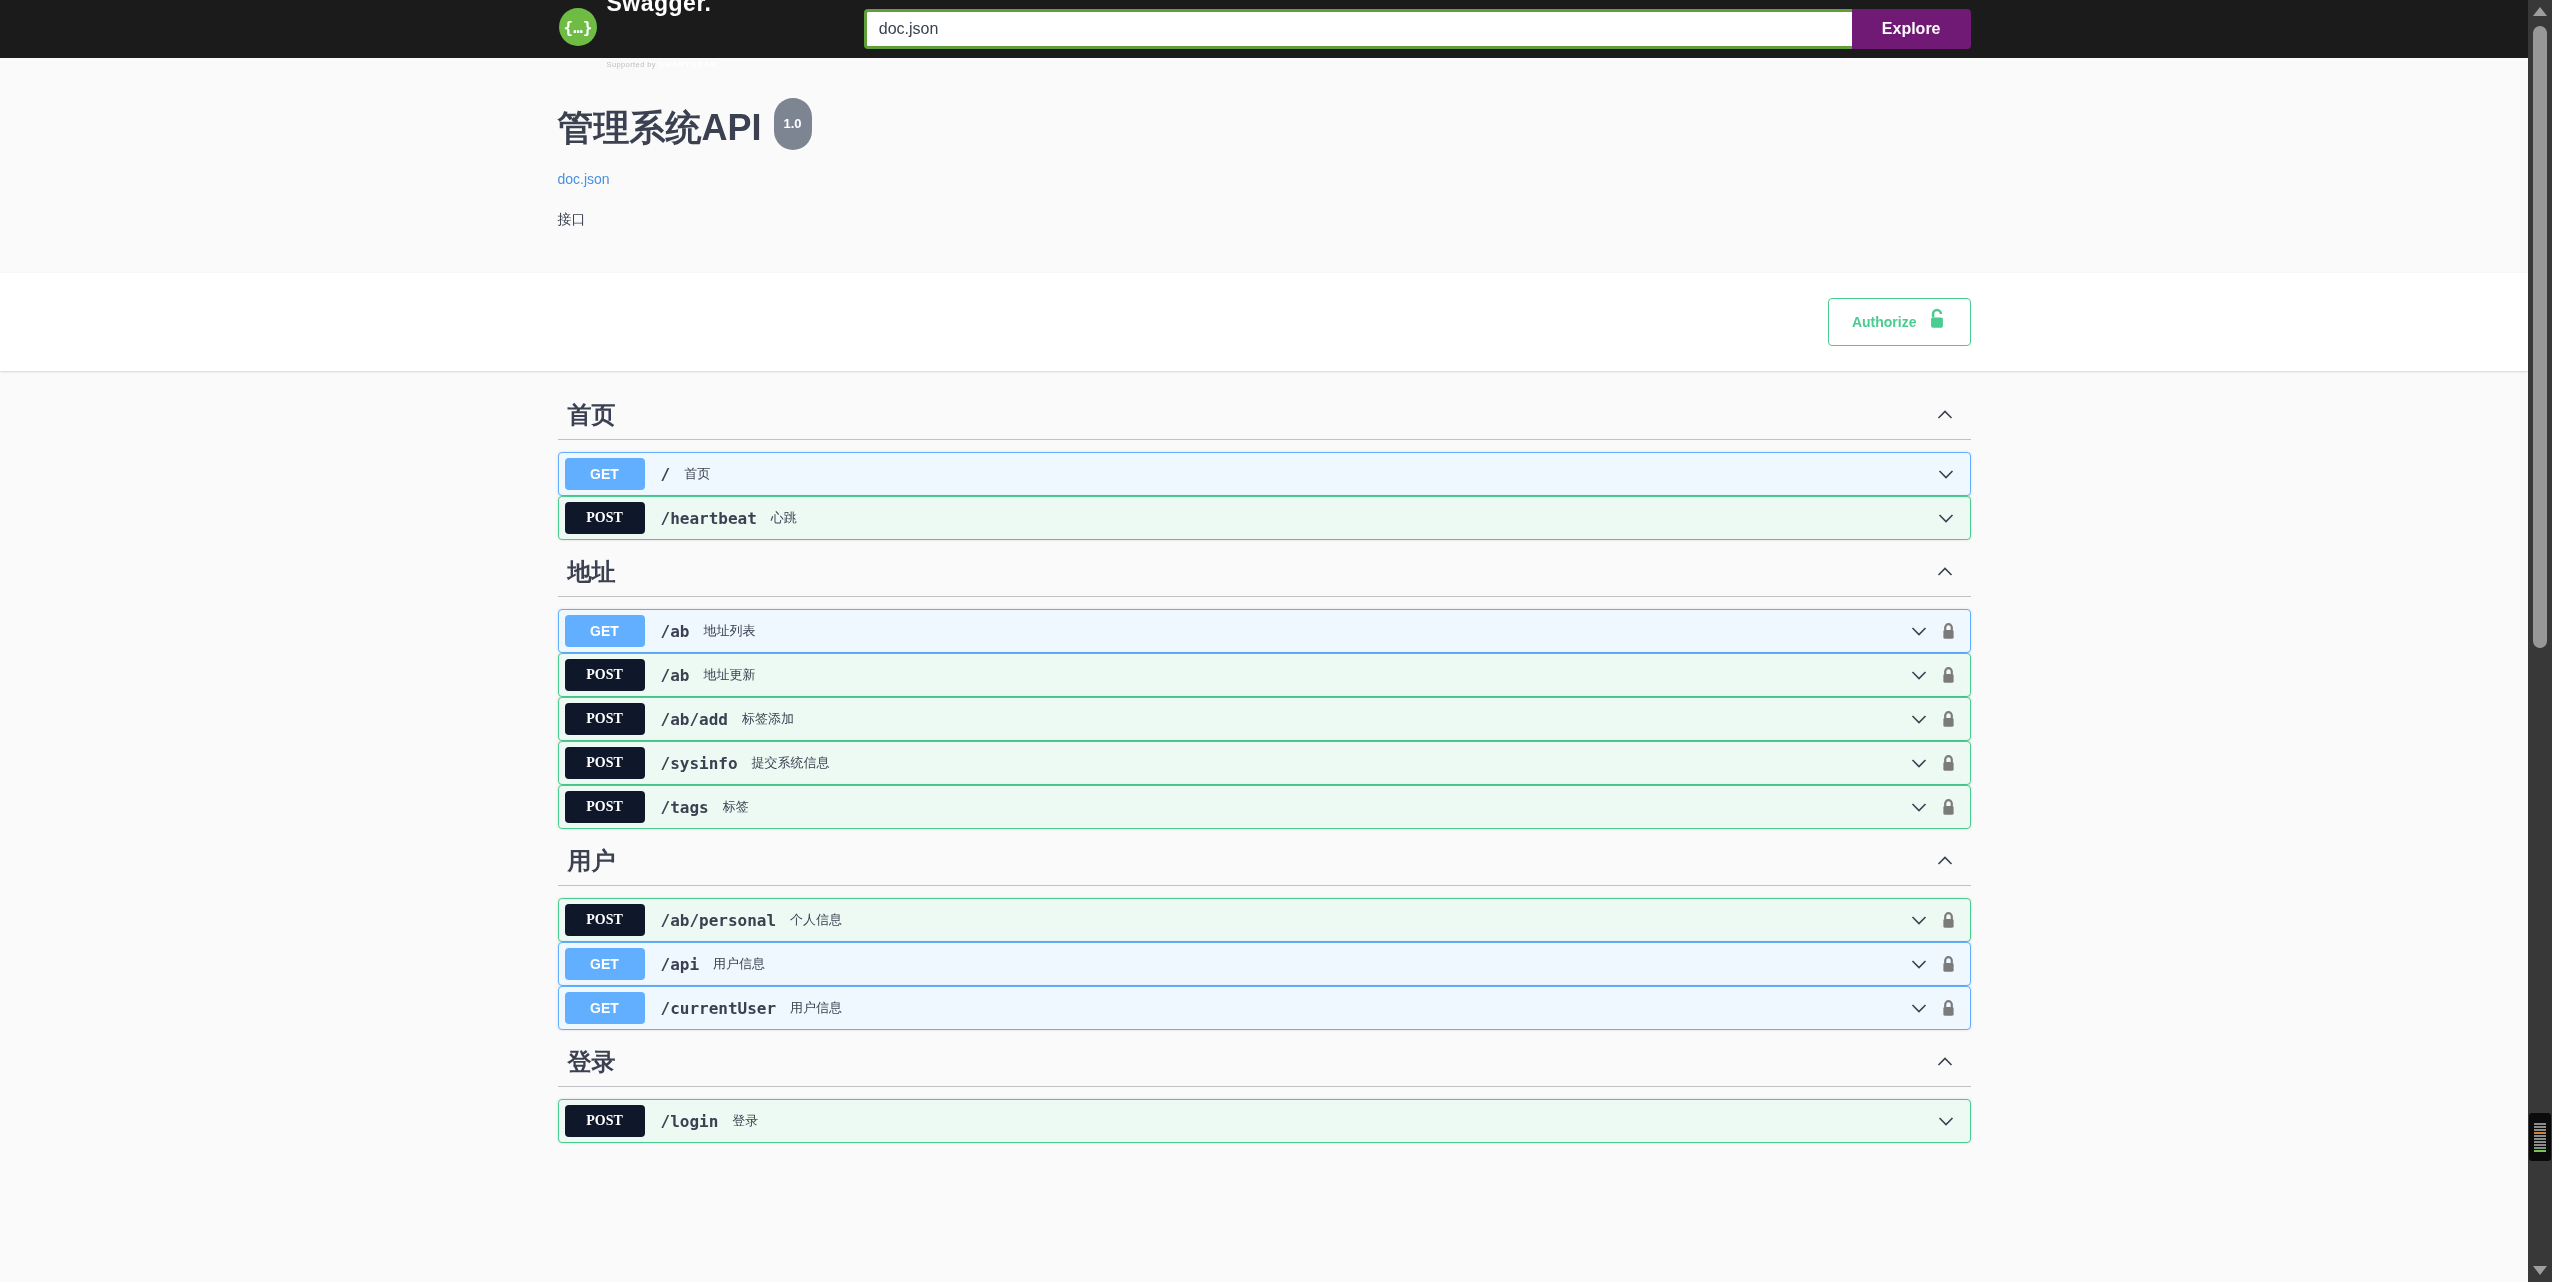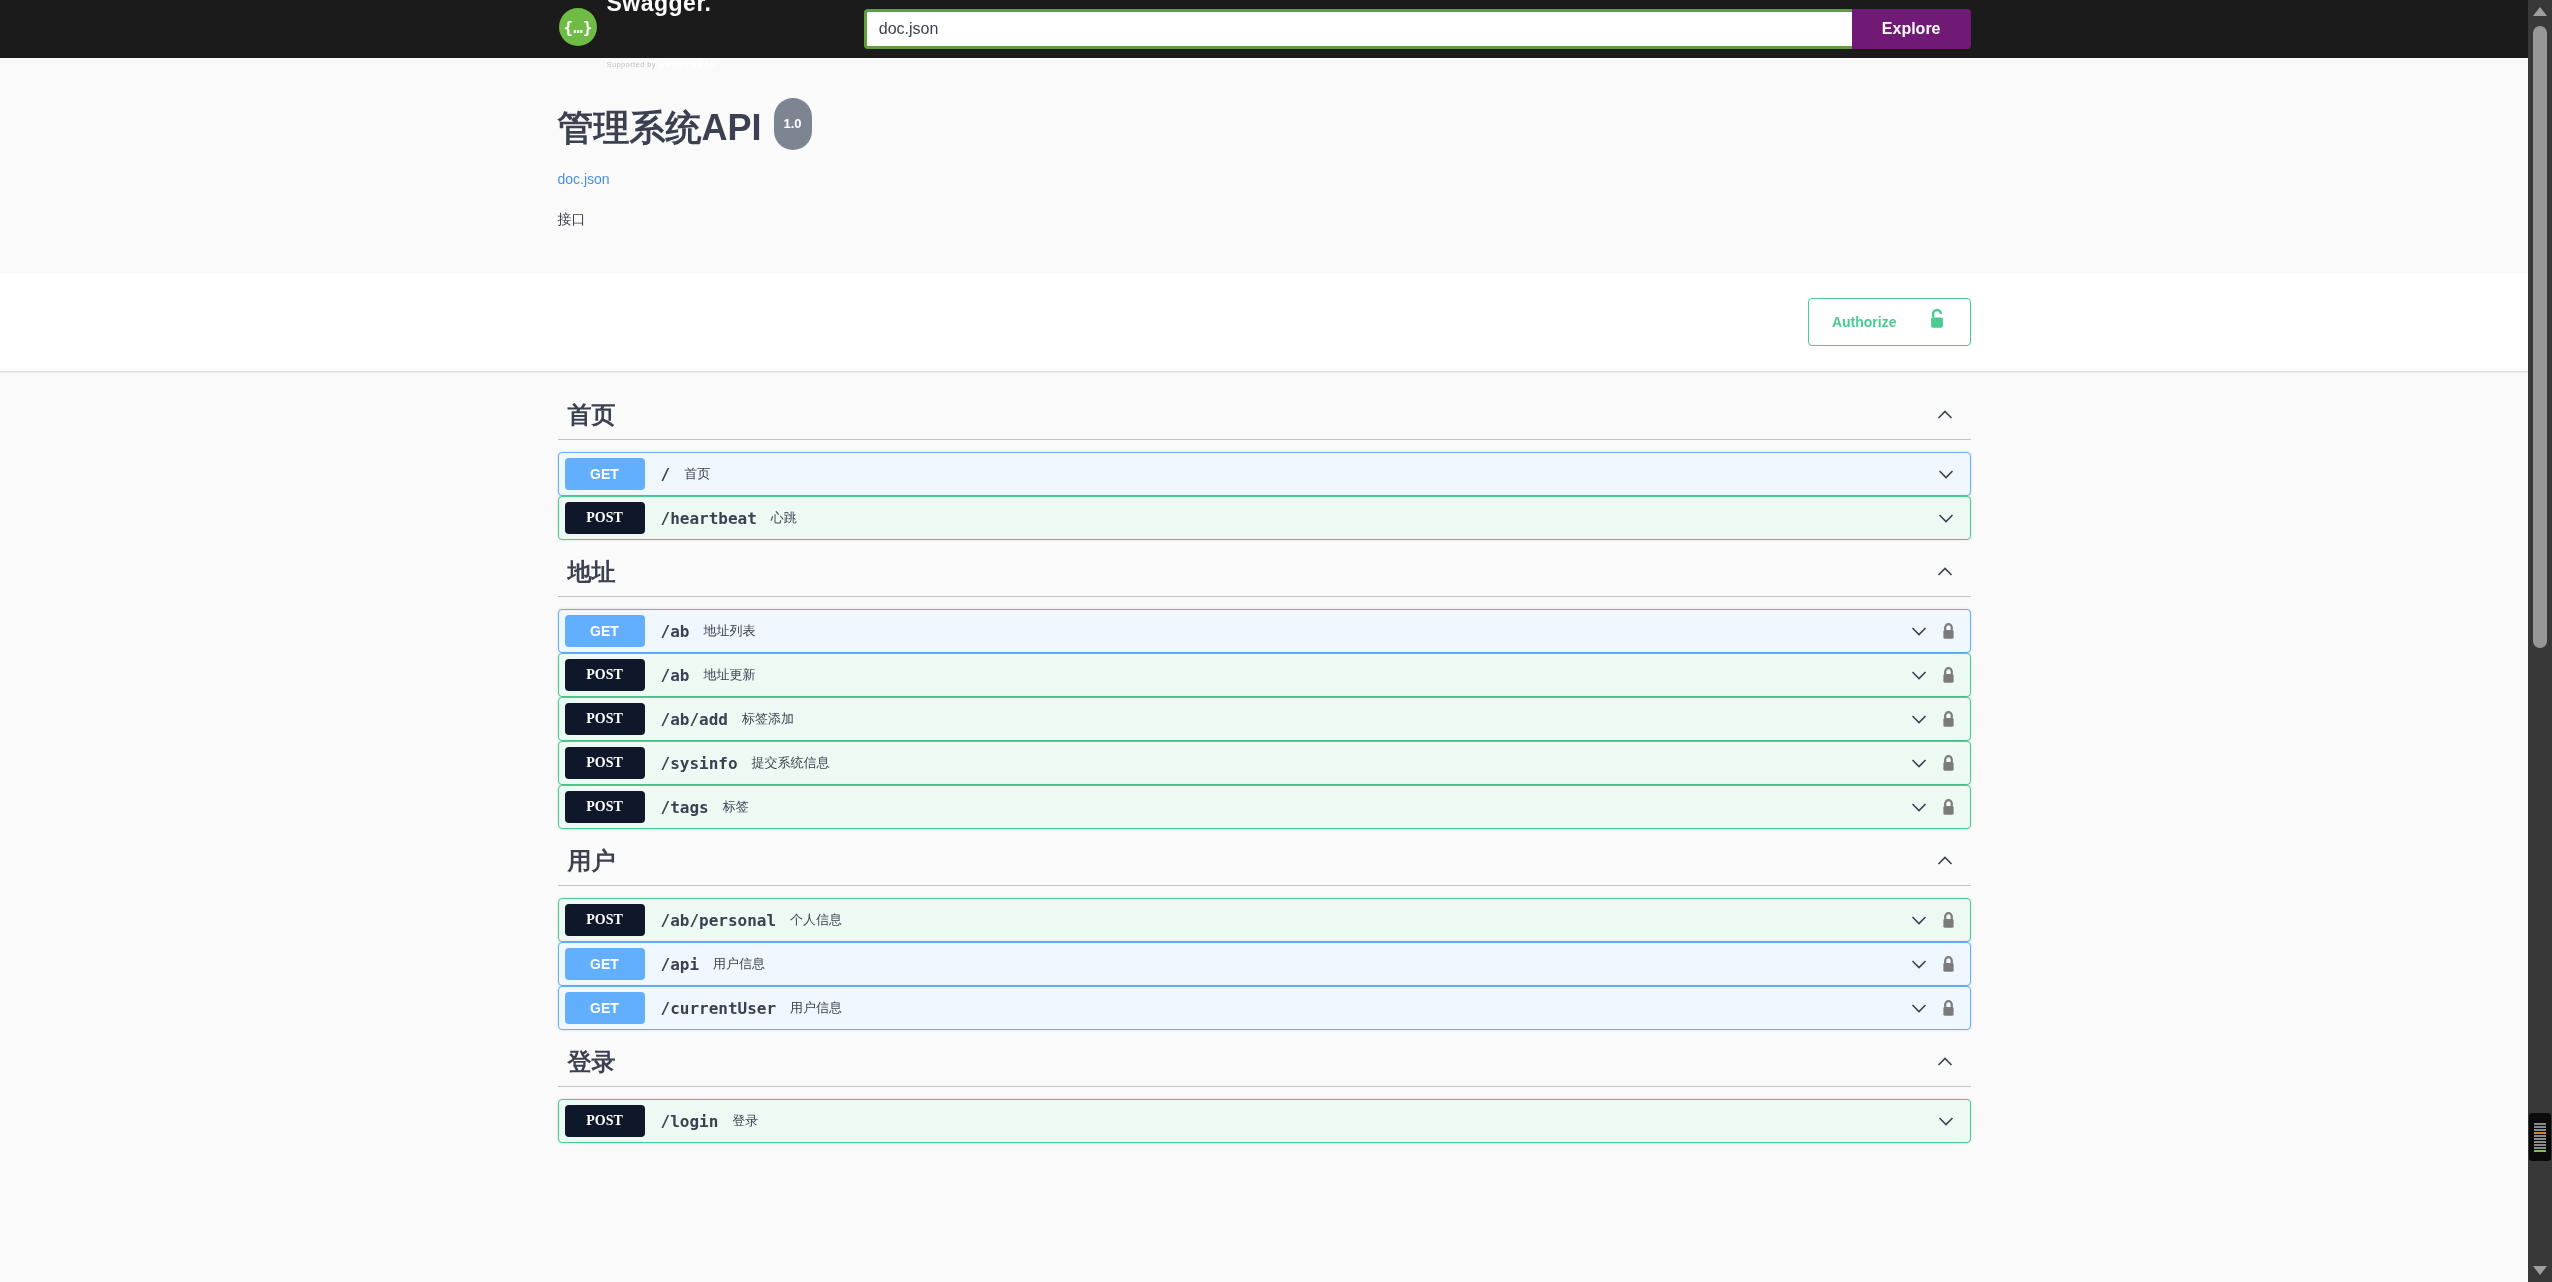--- a/index.html
+++ b/index.html
@@ -30,21 +30,21 @@
   .version-badge { display: inline-block; background: #7d8492; color: #fff; font-size: 13px;
                    font-weight: bold; border-radius: 20px; padding: 4px 10px; margin-left: 12px;
                    position: relative; top: -12px; }
   .base-url { font-family: "DejaVu Sans Mono", monospace; font-size: 13px; color: #3b4151; margin-top: 8px; }
   .spec-link { display: inline-block; font-size: 14px; color: #4990e2; margin-top: 9px; text-decoration: none; cursor: pointer; }
   .api-desc { font-size: 14px; margin-top: 23px; }
 
   
   .scheme-container { background: #ffffff; box-shadow: 0 1px 2px rgba(0,0,0,.15); padding: 25px 0; margin-bottom: 20px; }
   .scheme-container .wrap { display: flex; justify-content: flex-end; }
-  .authorize-btn { display: inline-flex; align-items: center; gap: 30px; background: transparent;
+  .authorize-btn { display: inline-flex; align-items: center; gap: 10px; background: transparent;
                    border: 1px solid #49cc90; color: #49cc90; font-weight: bold; font-size: 14px;
                    border-radius: 4px; padding: 9px 23px; cursor: pointer; line-height: 22px;
                    font-family: "Liberation Sans", sans-serif; }
 
   
   .tag-section { margin-bottom: 8px; }
   .opblock-tag { display: flex; align-items: center; padding: 10px 16px 10px 10px;
                  border-bottom: 1px solid rgba(59,65,81,.3); margin-bottom: 12px; cursor: pointer; }
   .tag-title { font-size: 24px; font-weight: bold; color: #3b4151; line-height: 28px; }
   .opblock-tag .arrow { margin-left: auto; display: flex; align-items: center; }

